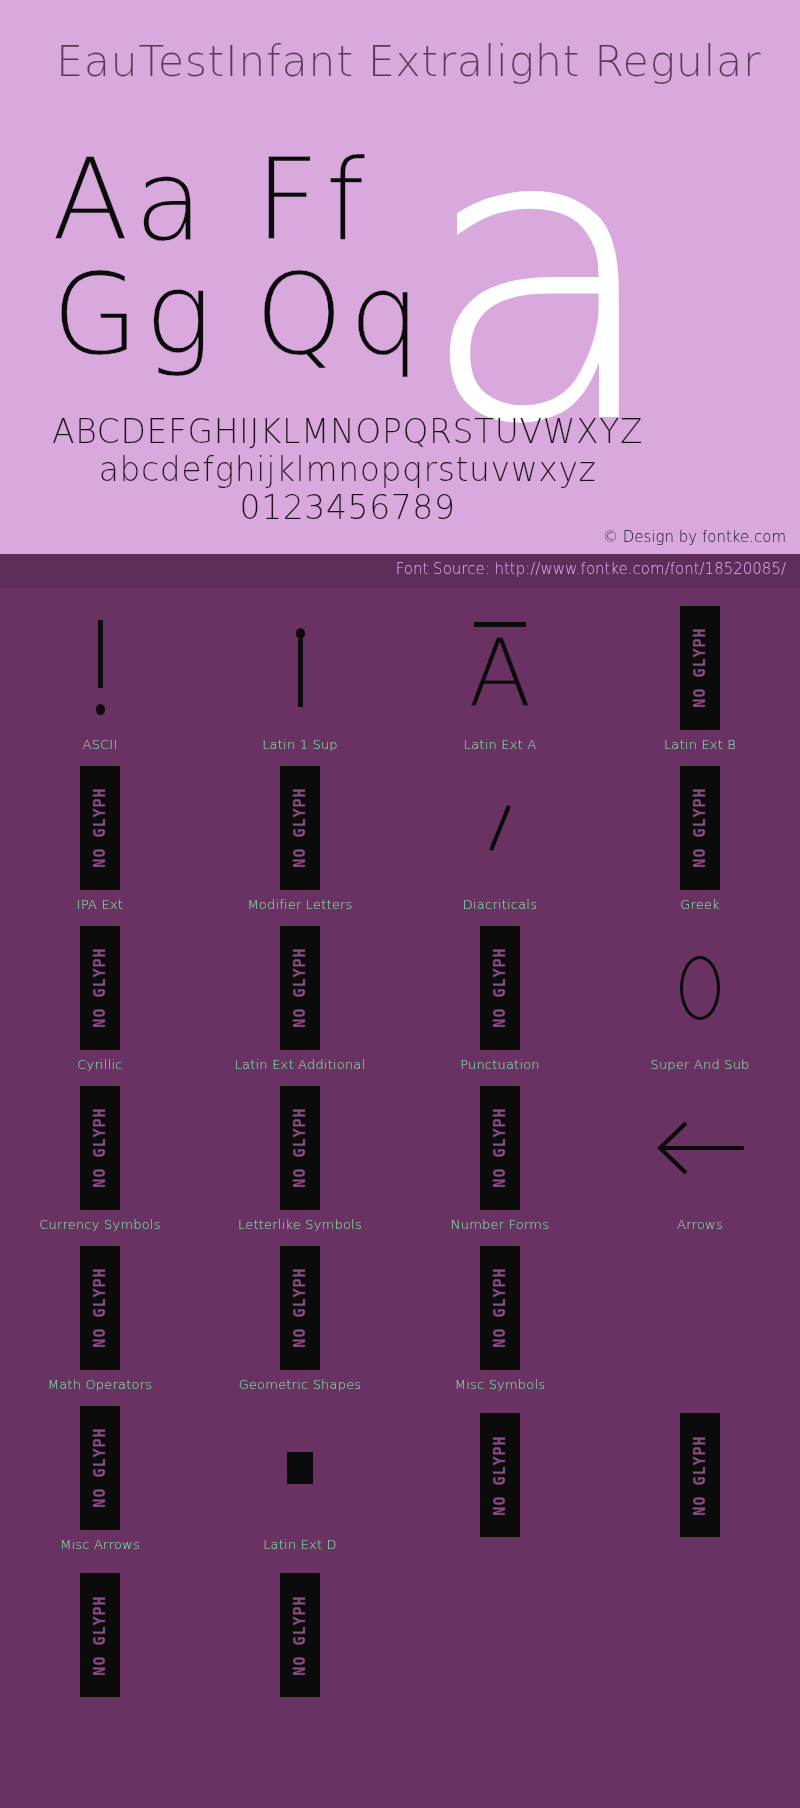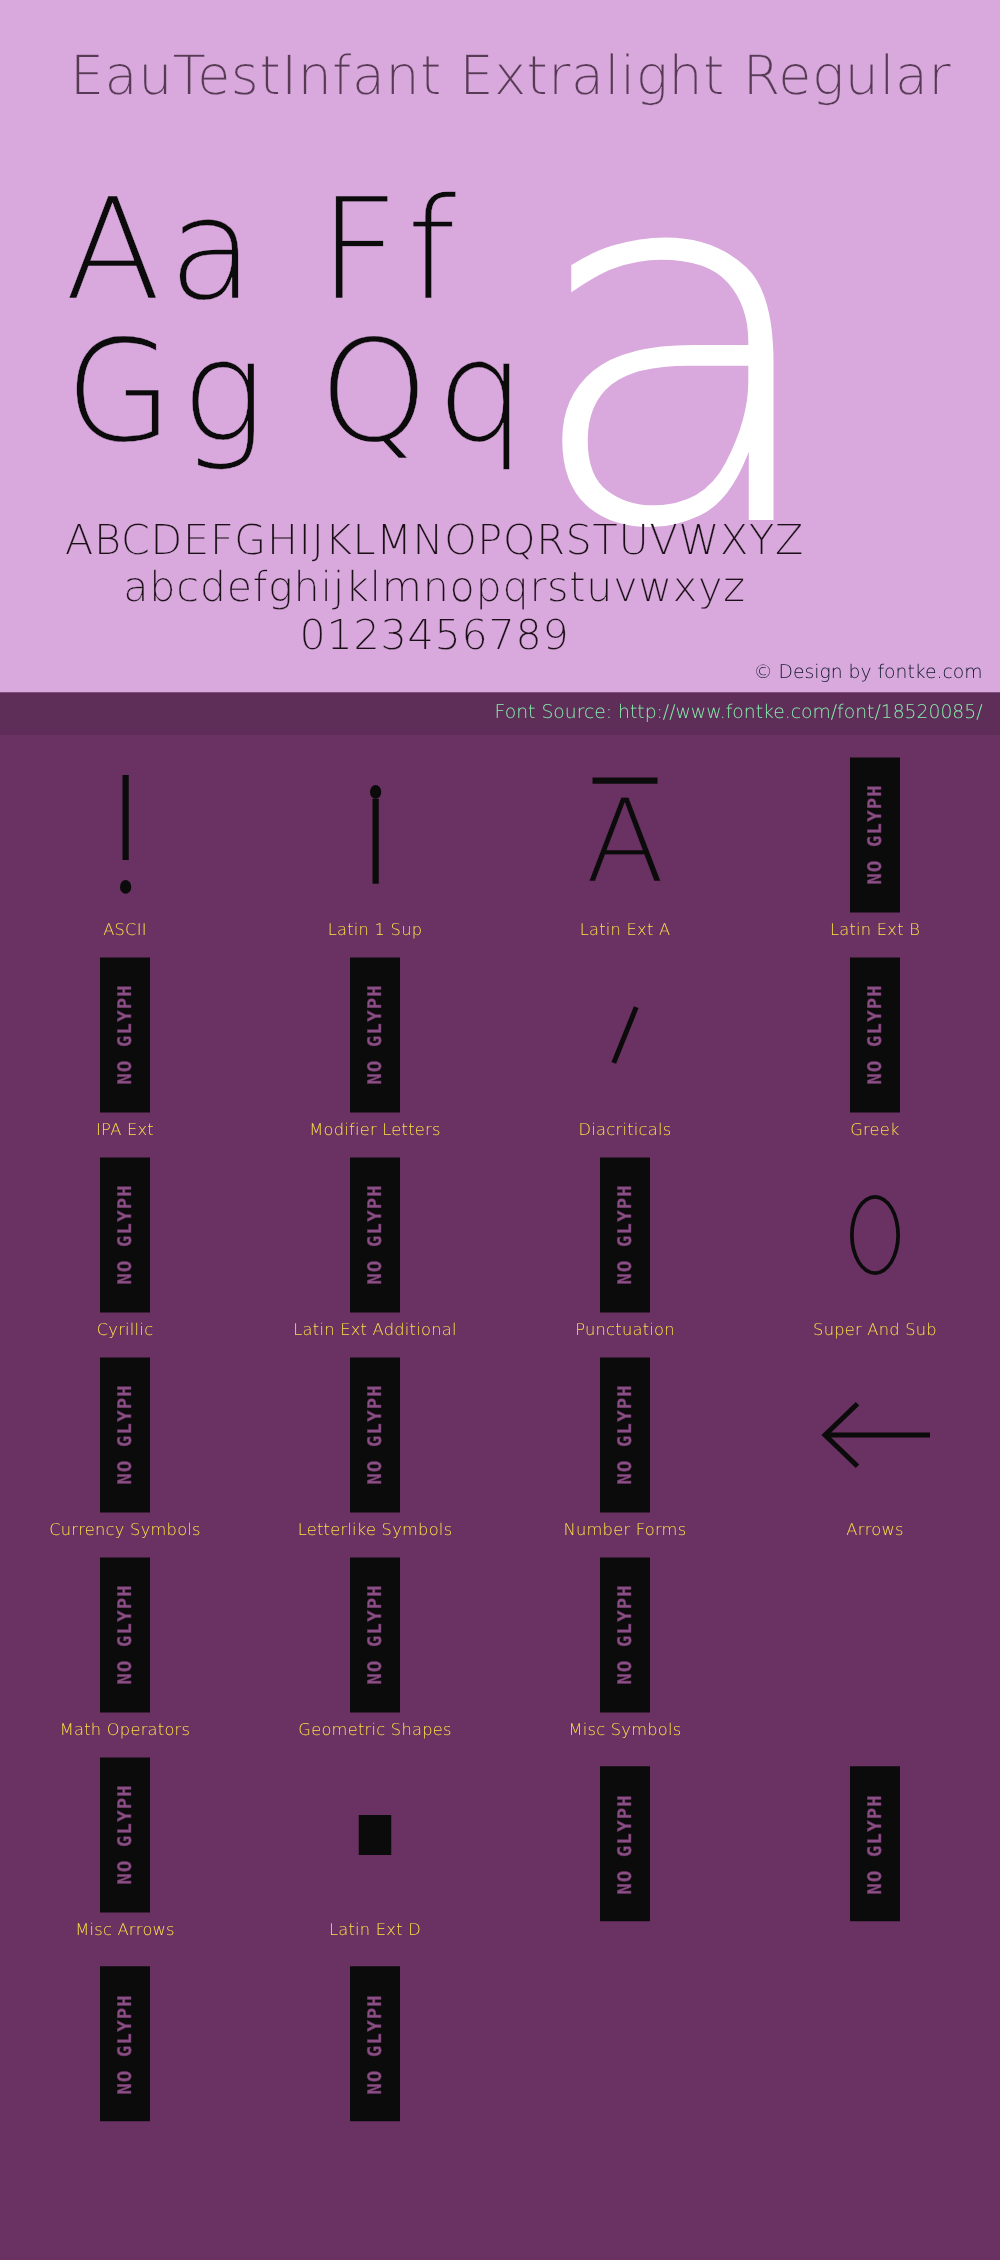--- a/index.html
+++ b/index.html
@@ -85,21 +85,21 @@
   .source-bar {
     position:relative;
     width:800px; height:34px;
     background:#5e2d58;
   }
   .source-text {
     position:absolute; right:14px; top:6px;
     font-family:"DejaVu Sans", sans-serif;
     font-weight:300;
     font-size:15px;
-    color:#86efac;
+    color:#f0abfc;
     white-space:nowrap;
   }
 
   
   .blocks {
     position:relative;
     width:800px;
     background:#6a3262;
     padding-top:10px;
   }
@@ -127,21 +127,21 @@
     font-size:96px;
     line-height:1;
     color:#0b0b0b;
     -webkit-text-stroke:0.4px #6a3262;
   }
   .block-glyph.arrow  { font-size:74px; }
   .block-label {
     font-family:"DejaVu Sans", sans-serif;
     font-weight:300;
     font-size:13px;
-    color:#fde047;
+    color:#86efac;
     padding-bottom:6px;
     white-space:nowrap;
     letter-spacing:.2px;
   }
   .block-label.empty { visibility:hidden; }
 
   
   .noglyph {
     width:40px; height:124px;
     background:#0b0b0b;

